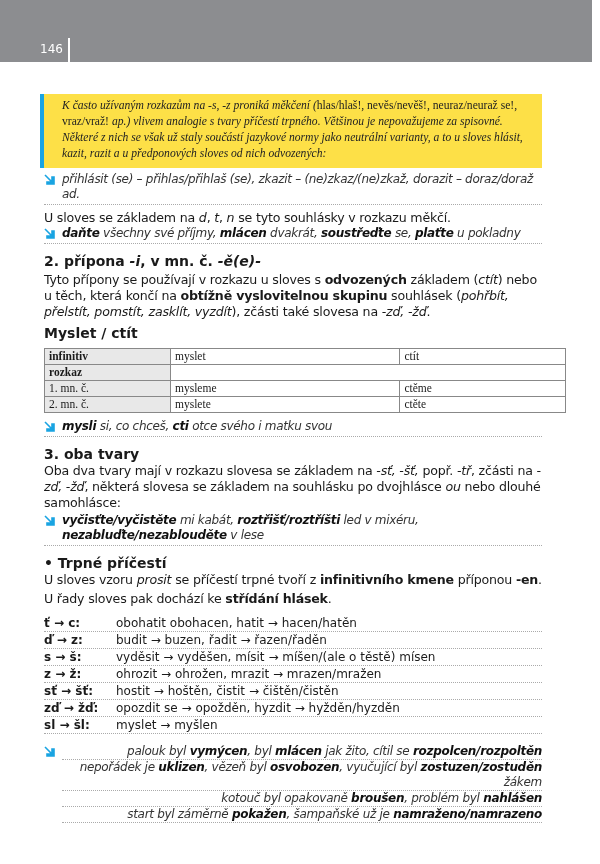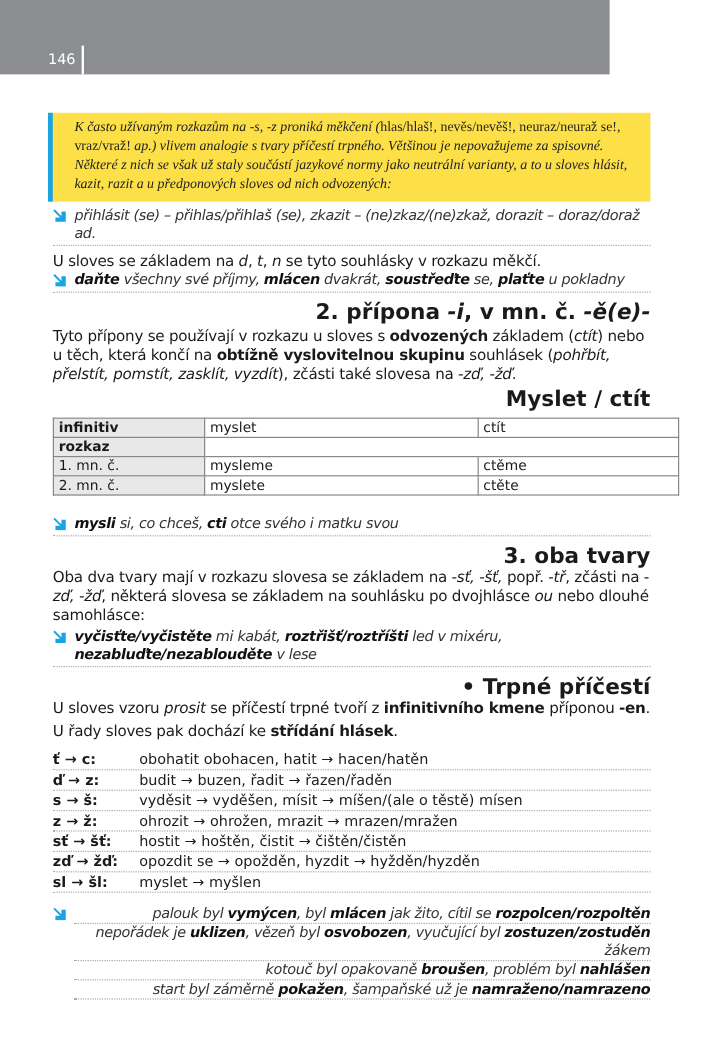--- a/index.html
+++ b/index.html
@@ -1,38 +1,38 @@
 <!DOCTYPE html>
 <html><head>
 <meta charset="utf-8">
 <style>
   * { box-sizing: border-box; margin: 0; padding: 0; }
   html, body { width: 600px; height: 864px; background: #ffffff; overflow: hidden; }
   body { font-family: "DejaVu Sans", sans-serif; color: #1a1a1a; position: relative; }
 
-  .header { position: absolute; left: 0; top: 0; width: 508px; height: 62px; background: #8c8d90; padding-left: 36px; }
+  .header { position: absolute; left: 0; top: 0; width: 592px; height: 62px; background: #8c8d90; padding-left: 36px; }
   .header .pnum { position: absolute; left: 40px; top: 42px; font-size: 12px; color: #ffffff; font-family: "DejaVu Sans", sans-serif; }
   .header .sep { position: absolute; left: 68px; top: 38px; width: 2px; height: 24px; background: #ffffff; }
   .header .title { position: absolute; left: 88px; top: 32px; font-size: 19px; font-weight: bold; font-style: italic; color: #ffffff; letter-spacing: -0.3px; font-family: "DejaVu Sans", sans-serif; margin-top: 32px; }
 
   .content { position: absolute; left: 44px; top: 94px; width: 498px; }
 
   .infobox { position: relative; background: #fde047; border-left: 4px solid #1aa4e2; padding: 4px 8px 6px 18px; margin-left: -4px; font-family: Liberation Serif, serif; font-size: 11.6px; line-height: 16px; color: #222; }
   .infobox i { font-style: italic; }
 
   .ex { position: relative; padding-left: 18px; font-size: 12px; font-style: italic; color: #333; line-height: 15px; border-bottom: 1px dotted #aaa; padding-bottom: 2px; letter-spacing: -0.3px; }
   .ex b { color: #111; font-weight: bold; }
   .ex .arr { position: absolute; left: 0; top: 1px; width: 12px; height: 12px; }
   .ex .cont { display:block; border-top: 1px dotted #aaa; text-align: right; }
 
   p.txt { font-size: 12.6px; line-height: 16px; color: #1a1a1a; letter-spacing: -0.2px; }
   p.txt b { font-weight: bold; }
-  h3.sec { font-size: 18px; font-weight: bold; line-height: 18px; text-align: right; }
+  h3.sec { font-size: 14px; font-weight: bold; line-height: 18px; }
 
-  table.tbl { border-collapse: collapse; width: 522px; font-size: 11.5px; }
+  table.tbl { border-collapse: collapse; width: 522px; font-size: 11.5px; font-family: Liberation Serif, serif; }
   table.tbl td { border: 1px solid #888; padding: 0 4px; height: 16px; line-height: 15px; }
   table.tbl td.h { background: #e8e8e8; width: 126px; }
   table.tbl td.b { font-weight: bold; }
 
   .alt { font-size: 12px; }
   .alt .row { display: flex; border-bottom: 1px dotted #aaa; height: 17px; line-height: 16px; }
   .alt .k { width: 72px; font-weight: bold; }
   .alt .v { flex: 1; }
 </style>
 </head>
@@ -94,21 +94,21 @@
           <td>ctěme</td>
         </tr>
     <tr>
           <td class="h">2. mn. č.</td>
           <td>myslete</td>
           <td>ctěte</td>
         </tr>
   </tbody>
     </table>
 
-  <div class="ex" style="margin-top:16px;">
+  <div class="ex" style="margin-top:6px;">
     <svg class="arr" viewBox="0 0 12 12">
         <path d="M1 2 L8 9 L8 4 L10 4 L10 11 L3 11 L3 9 L8 9" fill="#1aa4e2" stroke="#1aa4e2" stroke-width="1.6"></path>
       </svg>
     <b>mysli</b><span> si, co chceš, </span><b>cti</b><span> otce svého i matku svou</span>
   </div>
 
   <h3 class="sec" style="margin-top:8px;">3.  oba tvary</h3>
   <p class="txt">
     <span>Oba dva tvary mají v rozkazu slovesa se základem na </span><i>-sť, -šť,</i><span> popř. </span><i>-tř</i><span>, zčásti na </span><i>-zď, -žď</i><span>, některá slovesa se základem na souhlásku po dvojhlásce </span><i>ou</i><span> nebo dlouhé samohlásce:</span>
   </p>

